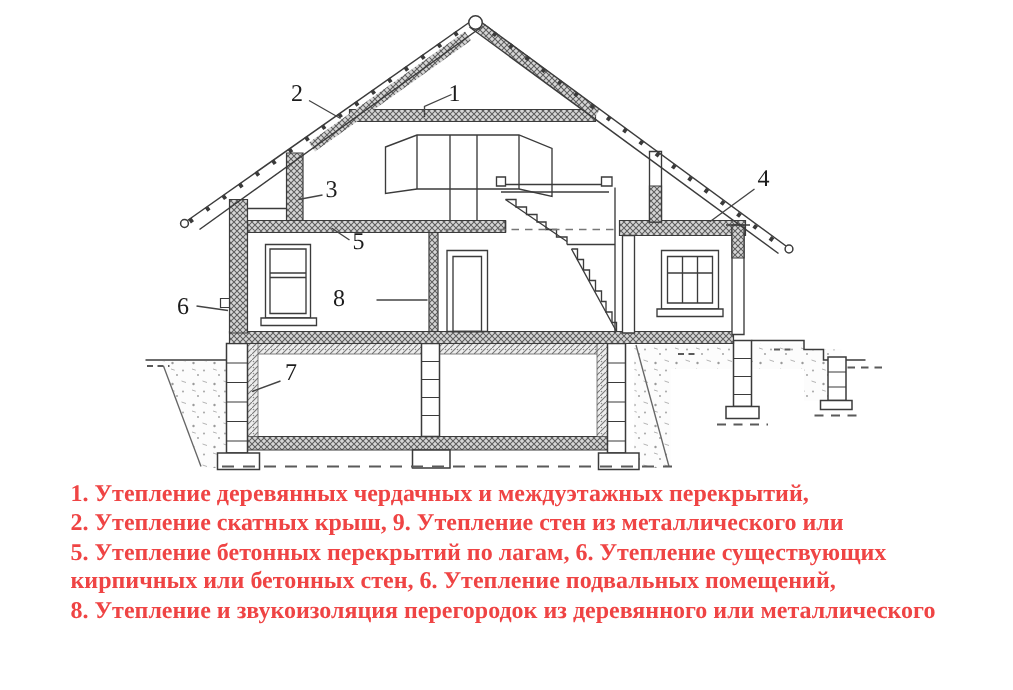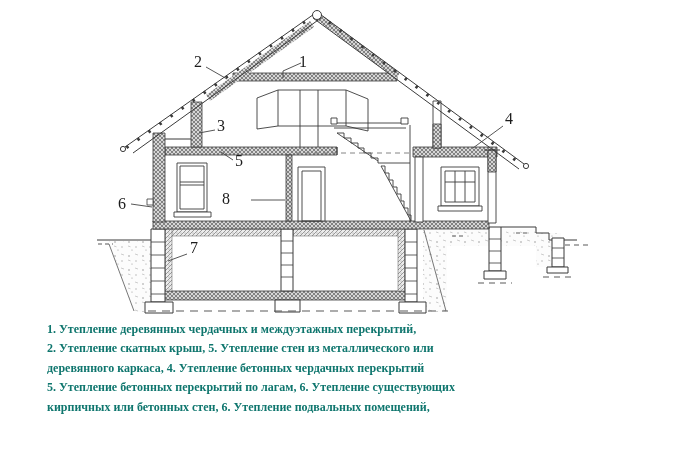--- a/index.html
+++ b/index.html
@@ -1,21 +1,21 @@
 <!DOCTYPE html>
 <html><head>
 <meta charset="utf-8">
 <style>
   html,body{margin:0;padding:0;background:#fff;}
   .screen{position:relative;width:675px;height:460px;background:#ffffff;overflow:hidden;
           font-family:"Liberation Serif",serif;}
   .diagram-svg{position:absolute;left:0;top:0;}
   .legend{position:absolute;left:47px;top:320px;width:590px;
           font-family:"Liberation Serif",serif;font-weight:bold;
-          font-size:12px;line-height:19.4px;color:#0f766e;letter-spacing:0px;}
+          font-size:16px;line-height:19.4px;color:#ef4444;letter-spacing:0px;}
   .legend-line{white-space:nowrap;}
   svg line, svg path, svg rect, svg polyline, svg polygon, svg circle{vector-effect:non-scaling-stroke;}
   .callout-num{font-family:"Liberation Serif",serif;font-size:16px;fill:#1c1c1c;}
 </style>
 </head>
 <body>
 
 <div class="screen">
 
   <svg class="diagram-svg" width="675" height="318" viewBox="0 0 675 318">
@@ -196,19 +196,19 @@
       <text class="callout-num" x="505" y="124">4</text>
       <text class="callout-num" x="235" y="166">5</text>
       <text class="callout-num" x="118" y="209">6</text>
       <text class="callout-num" x="190" y="253">7</text>
       <text class="callout-num" x="222" y="204">8</text>
     </g>
   </svg>
 
   <div class="legend">
     <div class="legend-line">1. Утепление деревянных чердачных и междуэтажных перекрытий,</div>
-    <div class="legend-line">2. Утепление скатных крыш, 5. Утепление стен из металлического или</div>
-    <div class="legend-line">деревянного каркаса, 4. Утепление бетонных чердачных перекрытий</div>
+    <div class="legend-line">2. Утепление скатных крыш, 9. Утепление стен из металлического или</div>
     <div class="legend-line">5. Утепление бетонных перекрытий по лагам, 6. Утепление существующих</div>
     <div class="legend-line">кирпичных или бетонных стен, 6. Утепление подвальных помещений,</div>
+    <div class="legend-line">8. Утепление и звукоизоляция перегородок из деревянного или металлического</div>
   </div>
 
 </div>
 
 </body></html>

